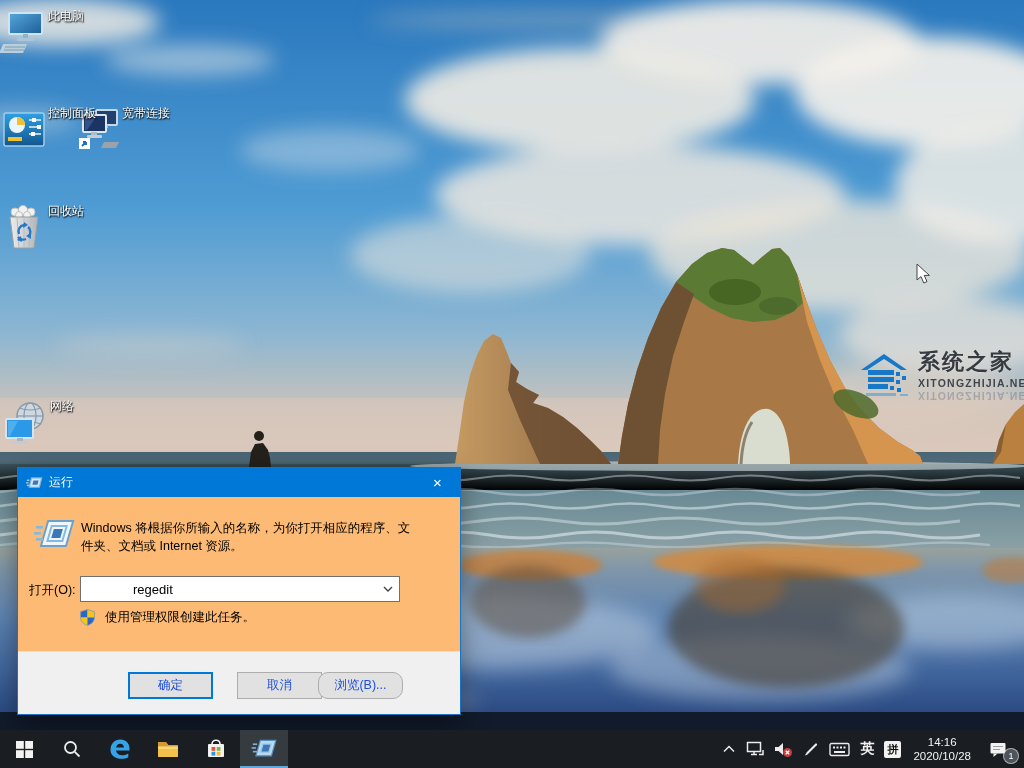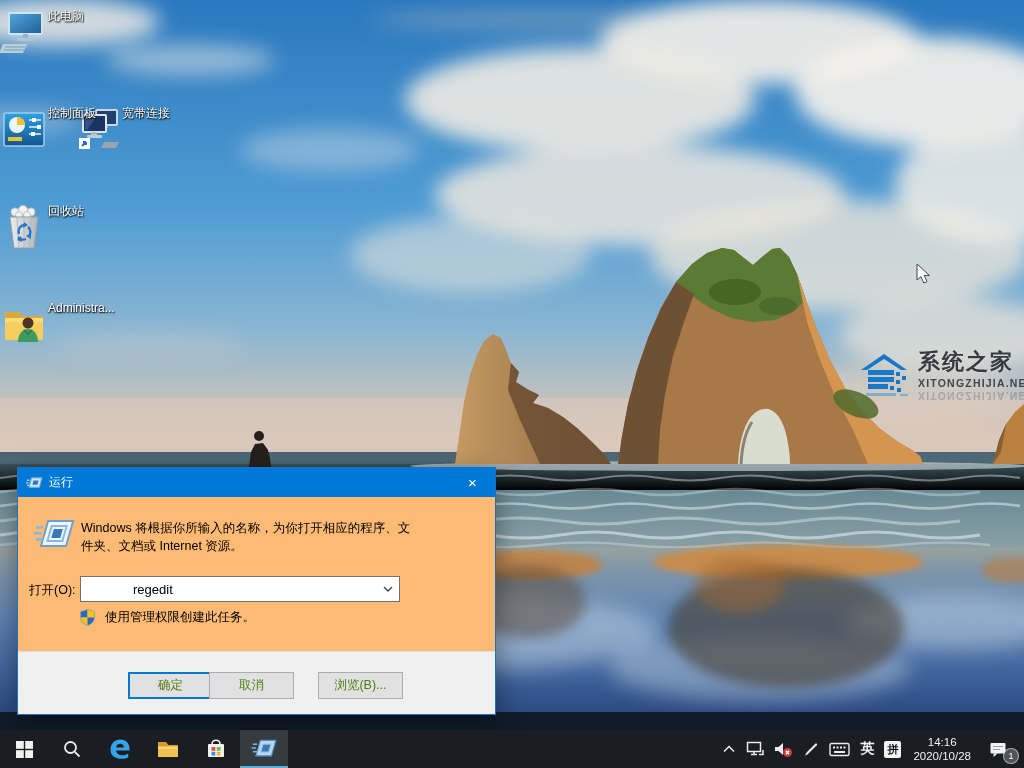--- a/index.html
+++ b/index.html
@@ -20,21 +20,21 @@
   .watermark{position:absolute;left:860px;top:350px;width:160px;display:flex;align-items:flex-start;}
   .wm-logo{width:52px;height:48px;flex:0 0 auto;}
   .wm-text{margin-left:6px;}
   .wm-title{font-size:22px;font-weight:bold;color:#363b41;letter-spacing:2px;line-height:24px;
     text-shadow:0 1px 1px rgba(255,255,255,.25);}
   .wm-sub{font-size:10.5px;font-weight:bold;color:#41464d;letter-spacing:1.2px;margin-top:3px;}
   .wm-ref{font-size:10.5px;font-weight:bold;color:#55627a;letter-spacing:1.2px;opacity:.35;
     transform:scaleY(-1);margin-top:1px;filter:blur(.4px);}
 
   
-  .run-dialog{position:absolute;left:17px;top:467px;width:479px;height:248px;
+  .run-dialog{position:absolute;left:17px;top:467px;width:444px;height:248px;
     background:#fff;border:1px solid #1a73c0;box-shadow:0 10px 26px rgba(0,0,0,.4);}
   .titlebar{position:absolute;left:0;top:0;right:0;height:29px;background:#0078d7;
     display:flex;align-items:center;}
   .titlebar .ticon{width:17px;height:14px;margin-left:8px;flex:0 0 auto;}
   .titlebar .ttext{color:#fff;font-size:12px;margin-left:6px;flex:1;}
   .close-btn{width:45px;height:29px;display:flex;align-items:center;justify-content:center;
     color:#fff;font-size:15px;line-height:15px;}
   .dlg-body{position:absolute;left:0;top:29px;right:0;height:156px;background:#fdba74;}
   .runico{position:absolute;left:15px;top:21px;width:42px;height:34px;}
   .desc{position:absolute;left:63px;top:23px;width:334px;font-size:12.5px;line-height:17.5px;color:#000;}
@@ -43,26 +43,26 @@
     background:#fff;display:flex;align-items:center;}
   .combo input{flex:1;height:100%;border:none;outline:none;font-size:13px;padding:0 6px;
     font-family:"Liberation Sans","DejaVu Sans",sans-serif;color:#000;background:transparent;margin-left:46px;}
   .combo .chev{width:22px;height:100%;display:flex;align-items:center;justify-content:center;}
   .admin-row{position:absolute;left:61px;top:112px;display:flex;align-items:center;}
   .admin-row .shield{width:17px;height:17px;margin-right:9px;flex:0 0 auto;}
   .admin-row .note{font-size:12.5px;color:#000;}
   .dlg-footer{position:absolute;left:0;bottom:0;right:0;height:63px;background:#f0f0f0;
     border-top:1px solid #dfdfdf;}
   .btn{position:absolute;top:20px;width:85px;height:27px;background:#e1e1e1;border:1px solid #adadad;
-    font-size:12.5px;color:#4d7c0f;display:flex;align-items:center;justify-content:center;
+    font-size:12.5px;color:#1d4ed8;display:flex;align-items:center;justify-content:center;
     font-family:"Liberation Sans","DejaVu Sans",sans-serif;}
   .btn.default{border:2px solid #0078d7;}
   .btn-ok{left:110px;}
-  .btn-cancel{left:191px;}
-  .btn-browse{left:300px;}
+  .btn-cancel{left:219px;}
+  .btn-browse{left:300px;border-radius:10px;}
 
   
   .taskbar{position:absolute;left:0;bottom:0;width:1024px;height:38px;background:#1a1d21;
     display:flex;align-items:stretch;z-index:10;}
   .tb-btn{width:48px;display:flex;align-items:center;justify-content:center;position:relative;}
   .tb-btn.active{background:#363b40;box-shadow:inset 0 -2px 0 #61a8dd;}
   .tb-spacer{flex:1;}
   .tray{display:flex;align-items:center;padding-right:6px;}
   .tray-item{height:38px;display:flex;align-items:center;justify-content:center;padding:0 5px;position:relative;}
   .tray-lang{color:#f2f2f2;font-size:14px;font-weight:bold;}
@@ -282,34 +282,36 @@
         <g fill="#2878c8">
           <polygon points="24,18 28,21 23,24"></polygon>
             <polygon points="31,29 31,35 26,32"></polygon>
             <polygon points="17,36 21,32 22,38"></polygon>
         </g>
       </svg>
     </div>
     <div class="lbl">回收站</div>
   </div>
 
-  <div class="dicon" style="left:0px;top:300px;">
+
+  <div class="dicon" style="left:0px;top:398px;">
     <div class="art">
       <svg width="48" height="48" viewBox="0 0 48 48">
-        <path d="M5,11 L19,11 L23,15 L43,15 L43,39 L5,39 Z" fill="#d9a93a"></path>
-        <rect x="5" y="17" width="38" height="22" rx="1" fill="#f5ce5e"></rect>
-        <path d="M5,17 h38 v4 h-38 z" fill="#fadf86" opacity=".8"></path>
-        <circle cx="28" cy="22" r="5.5" fill="#4a3528"></circle>
-        <path d="M18,41 C18,32 23,28 28,28 C33,28 38,32 38,41 Z" fill="#3f9b5f"></path>
-        <path d="M24,29 L28,33 L32,29" fill="none" stroke="#2d7a46" stroke-width="1.5"></path>
-      </svg>
-    </div>
-    <div class="lbl">Administra...</div>
-  </div>
-
+        <circle cx="29" cy="17" r="13" fill="#cdd8e0" stroke="#8a9aa8" stroke-width="1.5"></circle>
+        <ellipse cx="29" cy="17" rx="6" ry="13" fill="none" stroke="#8a9aa8" stroke-width="1.2"></ellipse>
+        <line x1="16" y1="17" x2="42" y2="17" stroke="#8a9aa8" stroke-width="1.2"></line>
+        <path d="M18,9 Q29,13 40,9 M18,25 Q29,21 40,25" fill="none" stroke="#8a9aa8" stroke-width="1.2"></path>
+        <rect x="5" y="20" width="27" height="19" rx="1" fill="#2a9ae8" stroke="#d5e4ef" stroke-width="2"></rect>
+        <polygon points="7,22 17,22 9,37 7,37" fill="#5cb4f0" opacity=".75"></polygon>
+        <rect x="16" y="39" width="6" height="3" fill="#a8b4c0"></rect>
+        <rect x="11" y="42" width="16" height="3" rx="1" fill="#c2ccd4"></rect>
+      </svg>
+    </div>
+    <div class="lbl">网络</div>
+  </div>
 
   <div class="watermark">
     <svg class="wm-logo" viewBox="0 0 52 48">
       <g fill="#1878c8">
         <polygon points="1,20 24,4 47,20 41,20 24,9 7,20"></polygon>
         <rect x="8" y="20" width="26" height="5"></rect>
         <rect x="8" y="27" width="26" height="5"></rect>
         <rect x="8" y="34" width="20" height="5"></rect>
         <rect x="36" y="22" width="4" height="4"></rect>
           <rect x="42" y="26" width="4" height="4"></rect>

